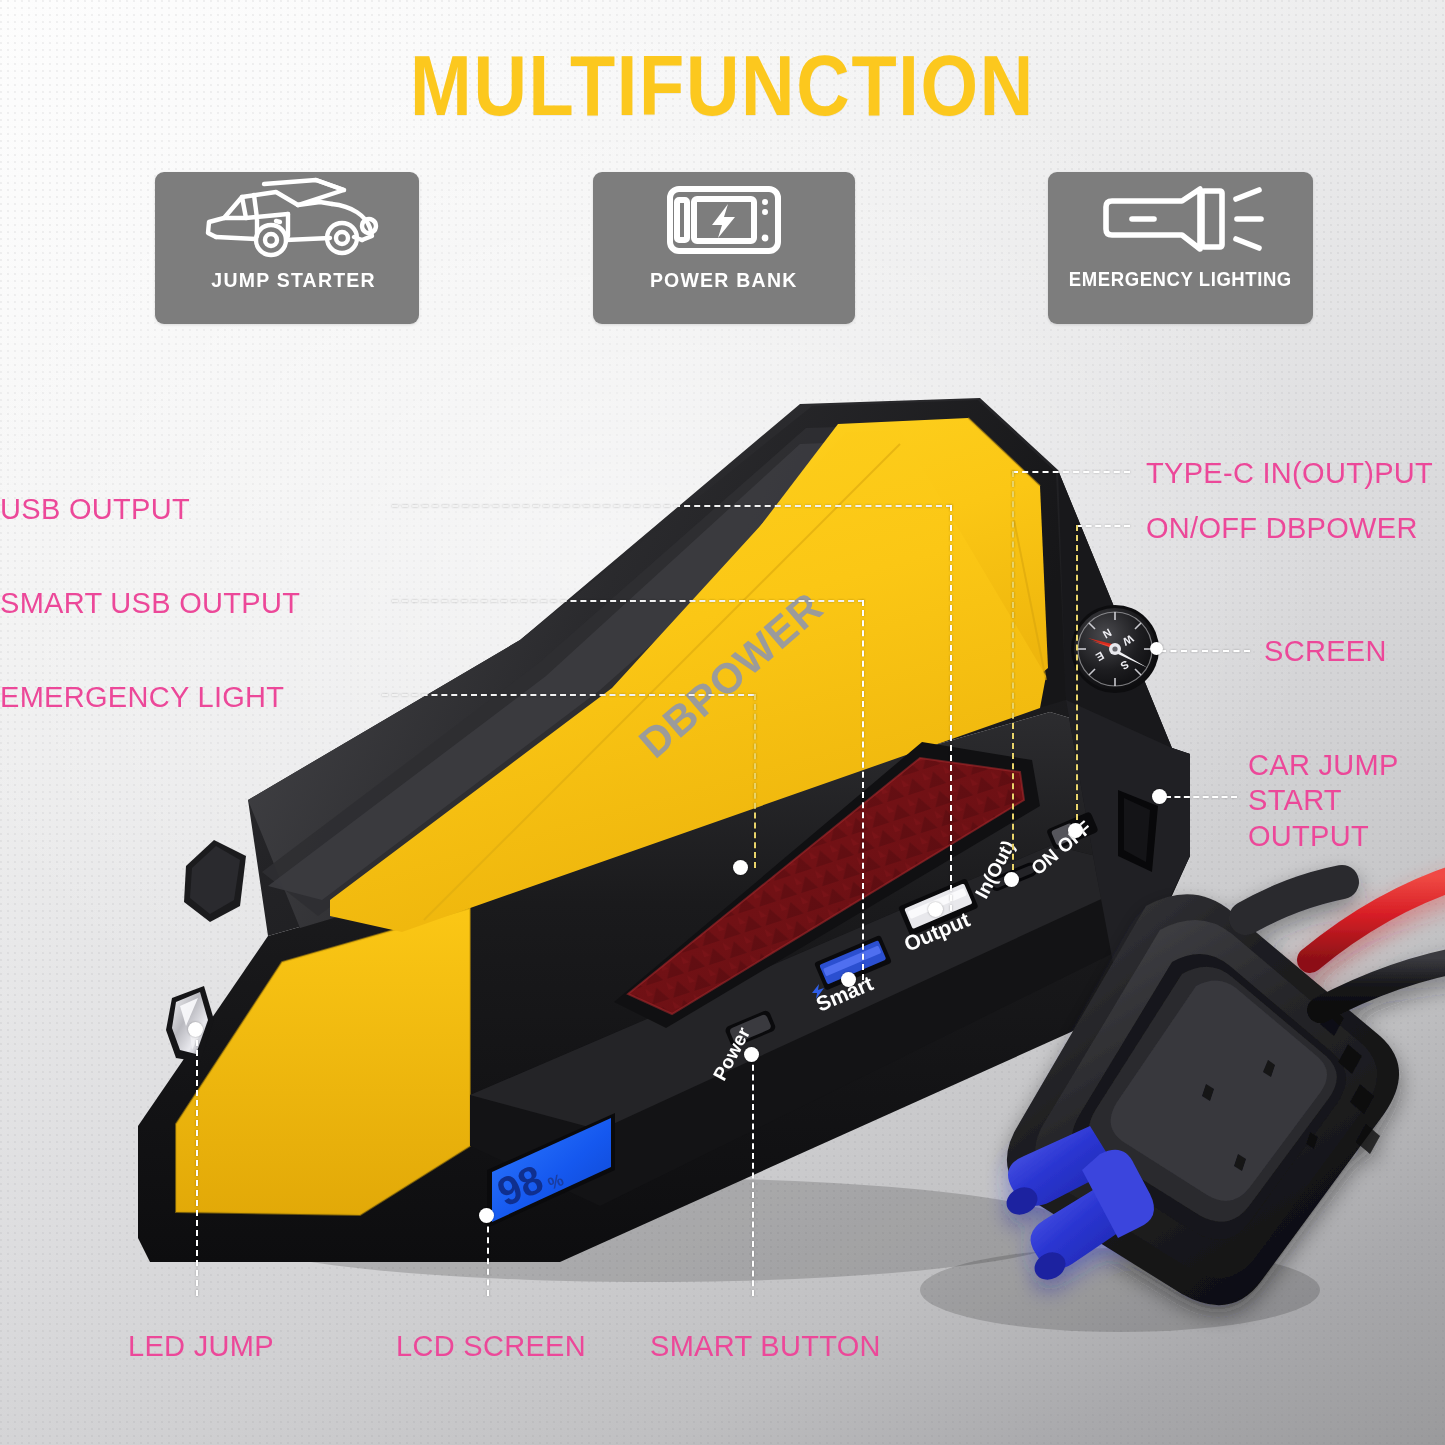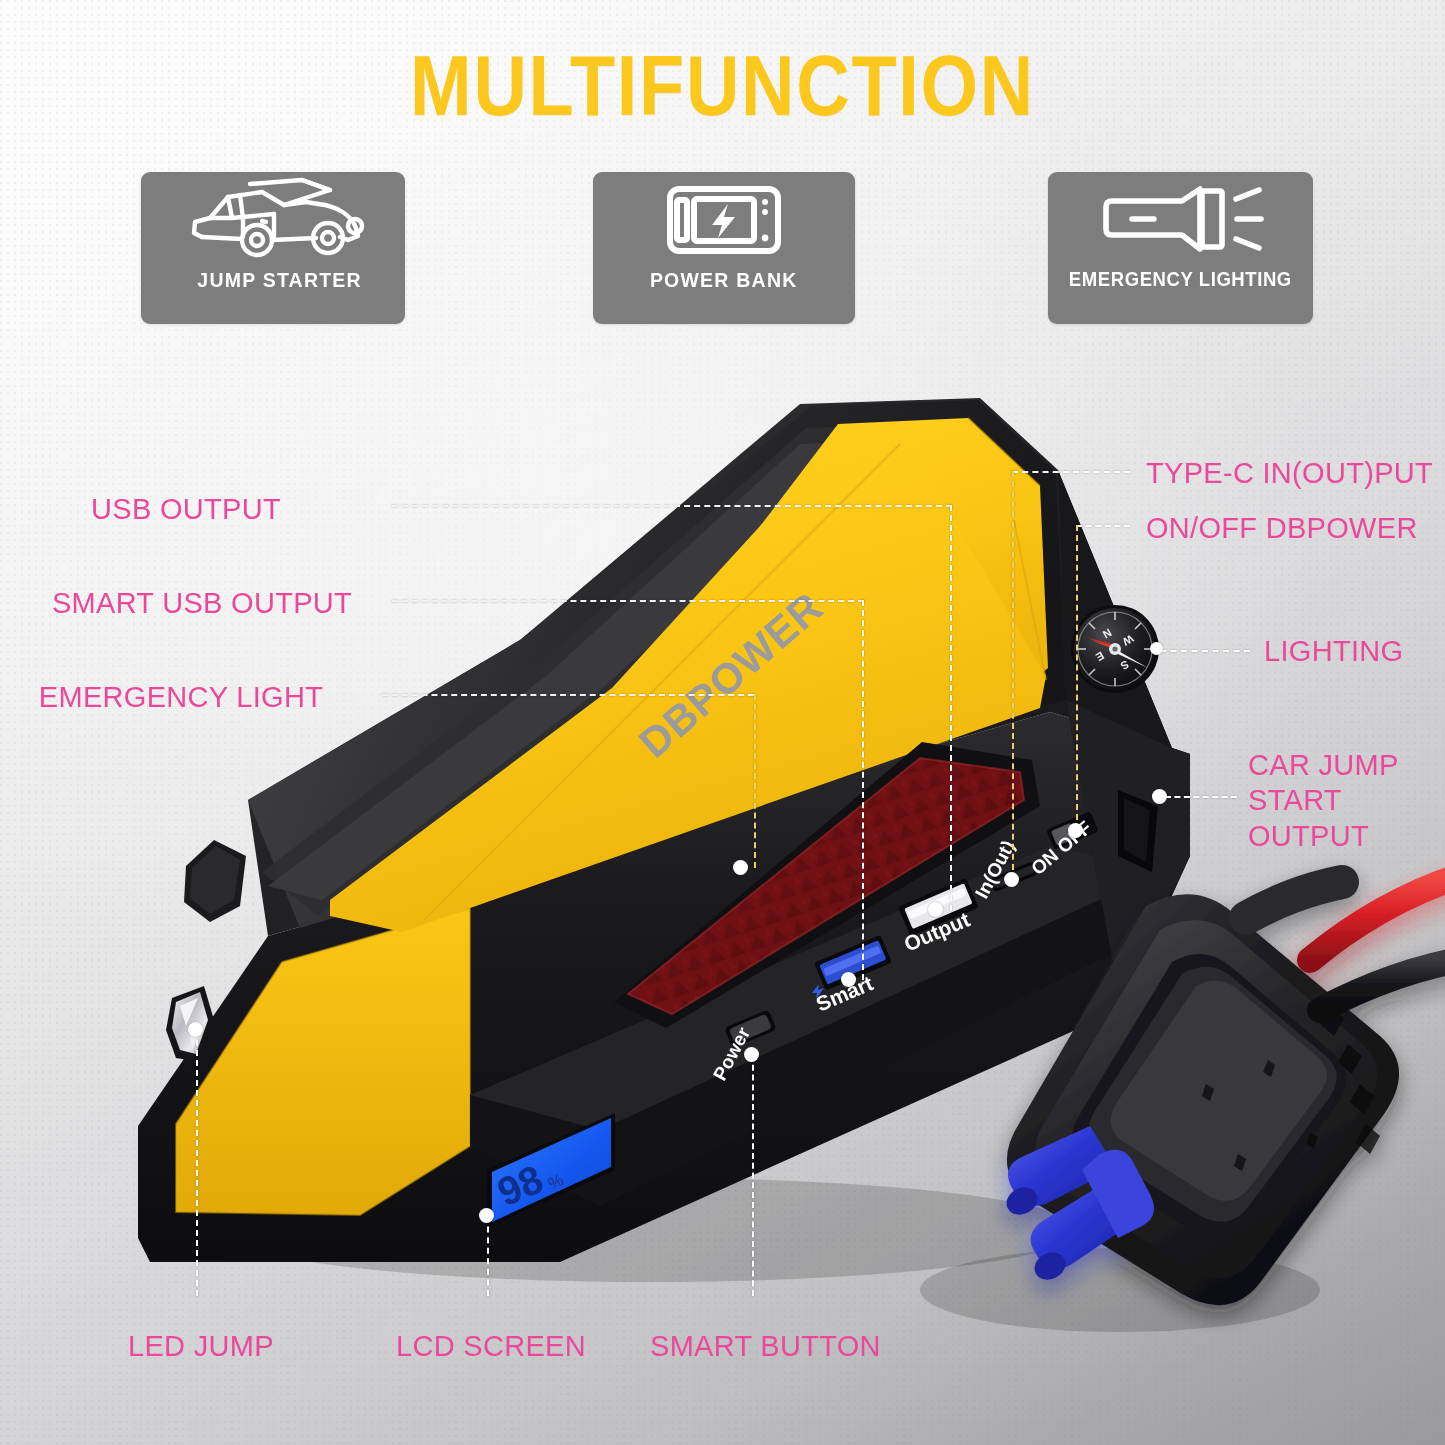--- a/index.html
+++ b/index.html
@@ -44,40 +44,40 @@
   
   .badges { position: absolute; top: 172px; left: 0; width: 100%; height: 152px; }
   .badge {
     position: absolute; top: 0; height: 152px;
     background: #7d7d7d;
     border-radius: 9px;
     display: flex; flex-direction: column;
     align-items: center; justify-content: flex-start;
     box-shadow: 0 1px 3px rgba(0,0,0,.12);
   }
-  .badge-1 { left: 141px; width: 264px; padding-left: 13px; }
+  .badge-1 { left: 155px; width: 264px; padding-left: 13px; }
   .badge-2 { left: 593px; width: 262px; }
   .badge-3 { left: 1048px; width: 265px; }
   .badge-icon { height: 96px; display: flex; align-items: center; justify-content: center; }
   .badge-label {
     color: #fff; font-size: 20.5px; font-weight: 700;
     letter-spacing: 1.3px; transform: scaleX(.95);
   }
   .badge-3 .badge-label { font-size: 19.5px; letter-spacing: .6px; }
 
   
   .clabel {
     position: absolute;
     font-size: 29px;
     color: #ec4899;
     letter-spacing: .3px;
     white-space: nowrap;
     line-height: 1.22;
   }
-  .clabel.r { text-align: center; }
+  .clabel.r { text-align: left; }
 
   
   .lead {
     position: absolute;
     border-top: 2.5px dashed #ffffff;
     height: 0;
     filter: drop-shadow(0 0 1px rgba(0,0,0,.25));
   }
   .lead.v {
     border-top: none; border-left: 2.5px dashed #ffffff; width: 0;
@@ -450,29 +450,29 @@
 <div class="dot" style="left:188px; top:1022px;"></div>
 
 <div class="lead v gray" style="left:487px; top:1216px; height:80px;"></div>
 <div class="dot" style="left:479px; top:1208px;"></div>
 
 <div class="lead v gray" style="left:752px; top:1055px; height:241px;"></div>
 <div class="dot" style="left:744px; top:1047px;"></div>
 
 <div class="clabel r" style="left:0; top:492px; width:372px;">USB OUTPUT</div>
 
-<div class="clabel r" style="left:16px; top:586px; width:372px;">SMART USB OUTPUT</div>
+<div class="clabel r" style="left:0; top:586px; width:372px;">SMART USB OUTPUT</div>
 
 <div class="clabel r" style="left:0; top:680px; width:362px;">EMERGENCY LIGHT</div>
 
 <div class="clabel" style="left:1146px; top:456px;">TYPE-C IN(OUT)PUT</div>
 
 <div class="clabel" style="left:1146px; top:511px;">ON/OFF DBPOWER</div>
 
-<div class="clabel" style="left:1264px; top:634px;">LIGHTING</div>
+<div class="clabel" style="left:1264px; top:634px;">SCREEN</div>
 
 <div class="clabel" style="left:1248px; top:748px;">
   <div>CAR JUMP</div>
   <div>START</div>
   <div>OUTPUT</div>
 </div>
 
 <div class="clabel" style="left:128px; top:1329px;">LED JUMP</div>
 
 <div class="clabel" style="left:396px; top:1329px;">LCD SCREEN</div>

